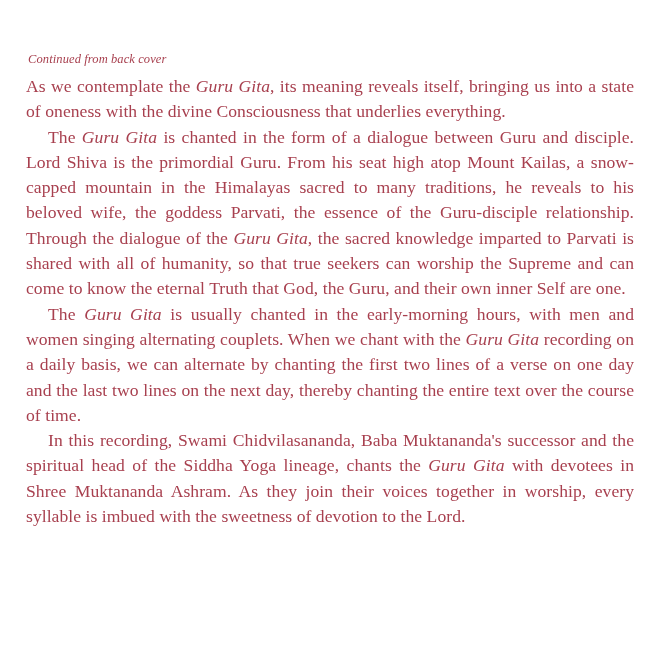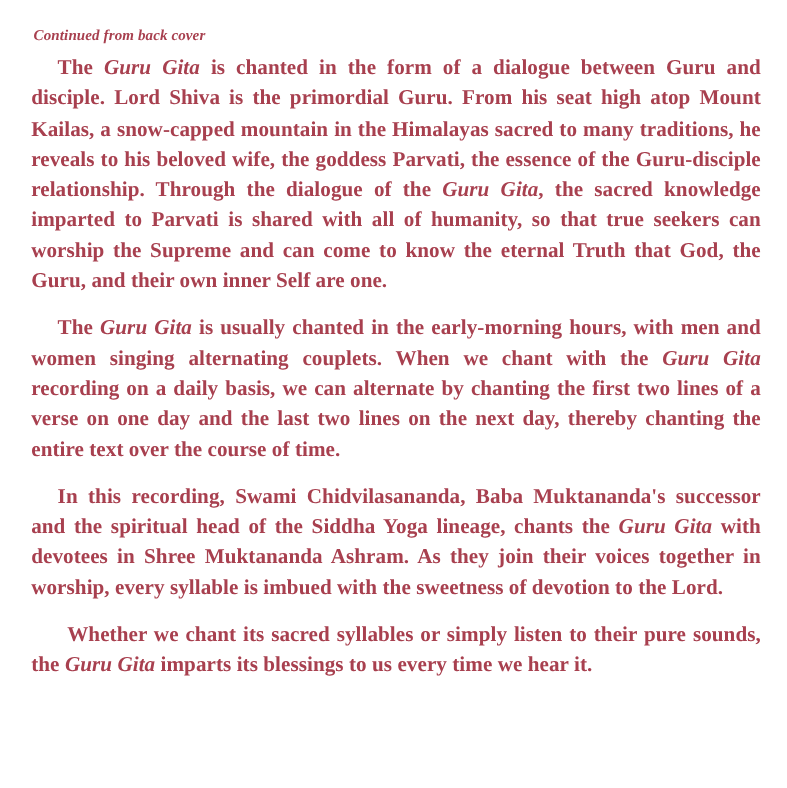--- a/index.html
+++ b/index.html
@@ -12,41 +12,40 @@
     background: #ffffff;
     font-family: "Liberation Serif", serif;
     color: #a23a4a;
     overflow: hidden;
   }
   .page {
     position: relative;
     width: 656px;
     height: 539px;
     box-sizing: border-box;
-    padding: 22px 22px 0 26px;
-    font-weight: bold;
+    padding: 52px 22px 0 26px;
   }
   .continued {
     font-style: italic;
     font-size: 12.5px;
     letter-spacing: 0.1px;
     color: #a8404f;
     margin: 0 0 7px 2px;
   }
   .para {
     font-size: 17.6px;
     line-height: 25.3px;
     text-align: justify;
     text-justify: inter-word;
     margin: 0;
     color: #a8404f;
     letter-spacing: 0.05px;
   }
   .para + .para {
-    margin-top: 14px;
+    margin-top: 0px;
   }
   .indent {
     text-indent: 22px;
   }
   .indent-wide {
     text-indent: 30px;
   }
   .gap {
     margin-top: 11px;
   }
@@ -55,19 +54,19 @@
   }
 </style>
 </head>
 <body>
 
 <div class="page">
 
   <p class="continued">Continued from back cover</p>
 
   <div id="body-text">
+      <p class="para">As we contemplate the <i>Guru Gita</i>, its meaning reveals itself, bringing us into a state of oneness with the divine Consciousness that underlies everything.</p>
       <p class="para indent">The <i>Guru Gita</i> is chanted in the form of a dialogue between Guru and disciple. Lord Shiva is the primordial Guru. From his seat high atop Mount Kailas, a snow-capped mountain in the Himalayas sacred to many traditions, he reveals to his beloved wife, the goddess Parvati, the essence of the Guru-disciple relationship. Through the dialogue of the <i>Guru Gita</i>, the sacred knowledge imparted to Parvati is shared with all of humanity, so that true seekers can worship the Supreme and can come to know the eternal Truth that God, the Guru, and their own inner Self are one.</p>
       <p class="para indent">The <i>Guru Gita</i> is usually chanted in the early-morning hours, with men and women singing alternating couplets. When we chant with the <i>Guru Gita</i> recording on a daily basis, we can alternate by chanting the first two lines of a verse on one day and the last two lines on the next day, thereby chanting the entire text over the course of time.</p>
       <p class="para indent">In this recording, Swami Chidvilasananda, Baba Muktananda's successor and the spiritual head of the Siddha Yoga lineage, chants the <i>Guru Gita</i> with devotees in Shree Muktananda Ashram. As they join their voices together in worship, every syllable is imbued with the sweetness of devotion to the Lord.</p>
-      <p class="para indent-wide gap">Whether we chant its sacred syllables or simply listen to their pure sounds, the <i>Guru Gita</i> imparts its blessings to us every time we hear it.</p>
     </div>
 
 </div>
 
 </body></html>

